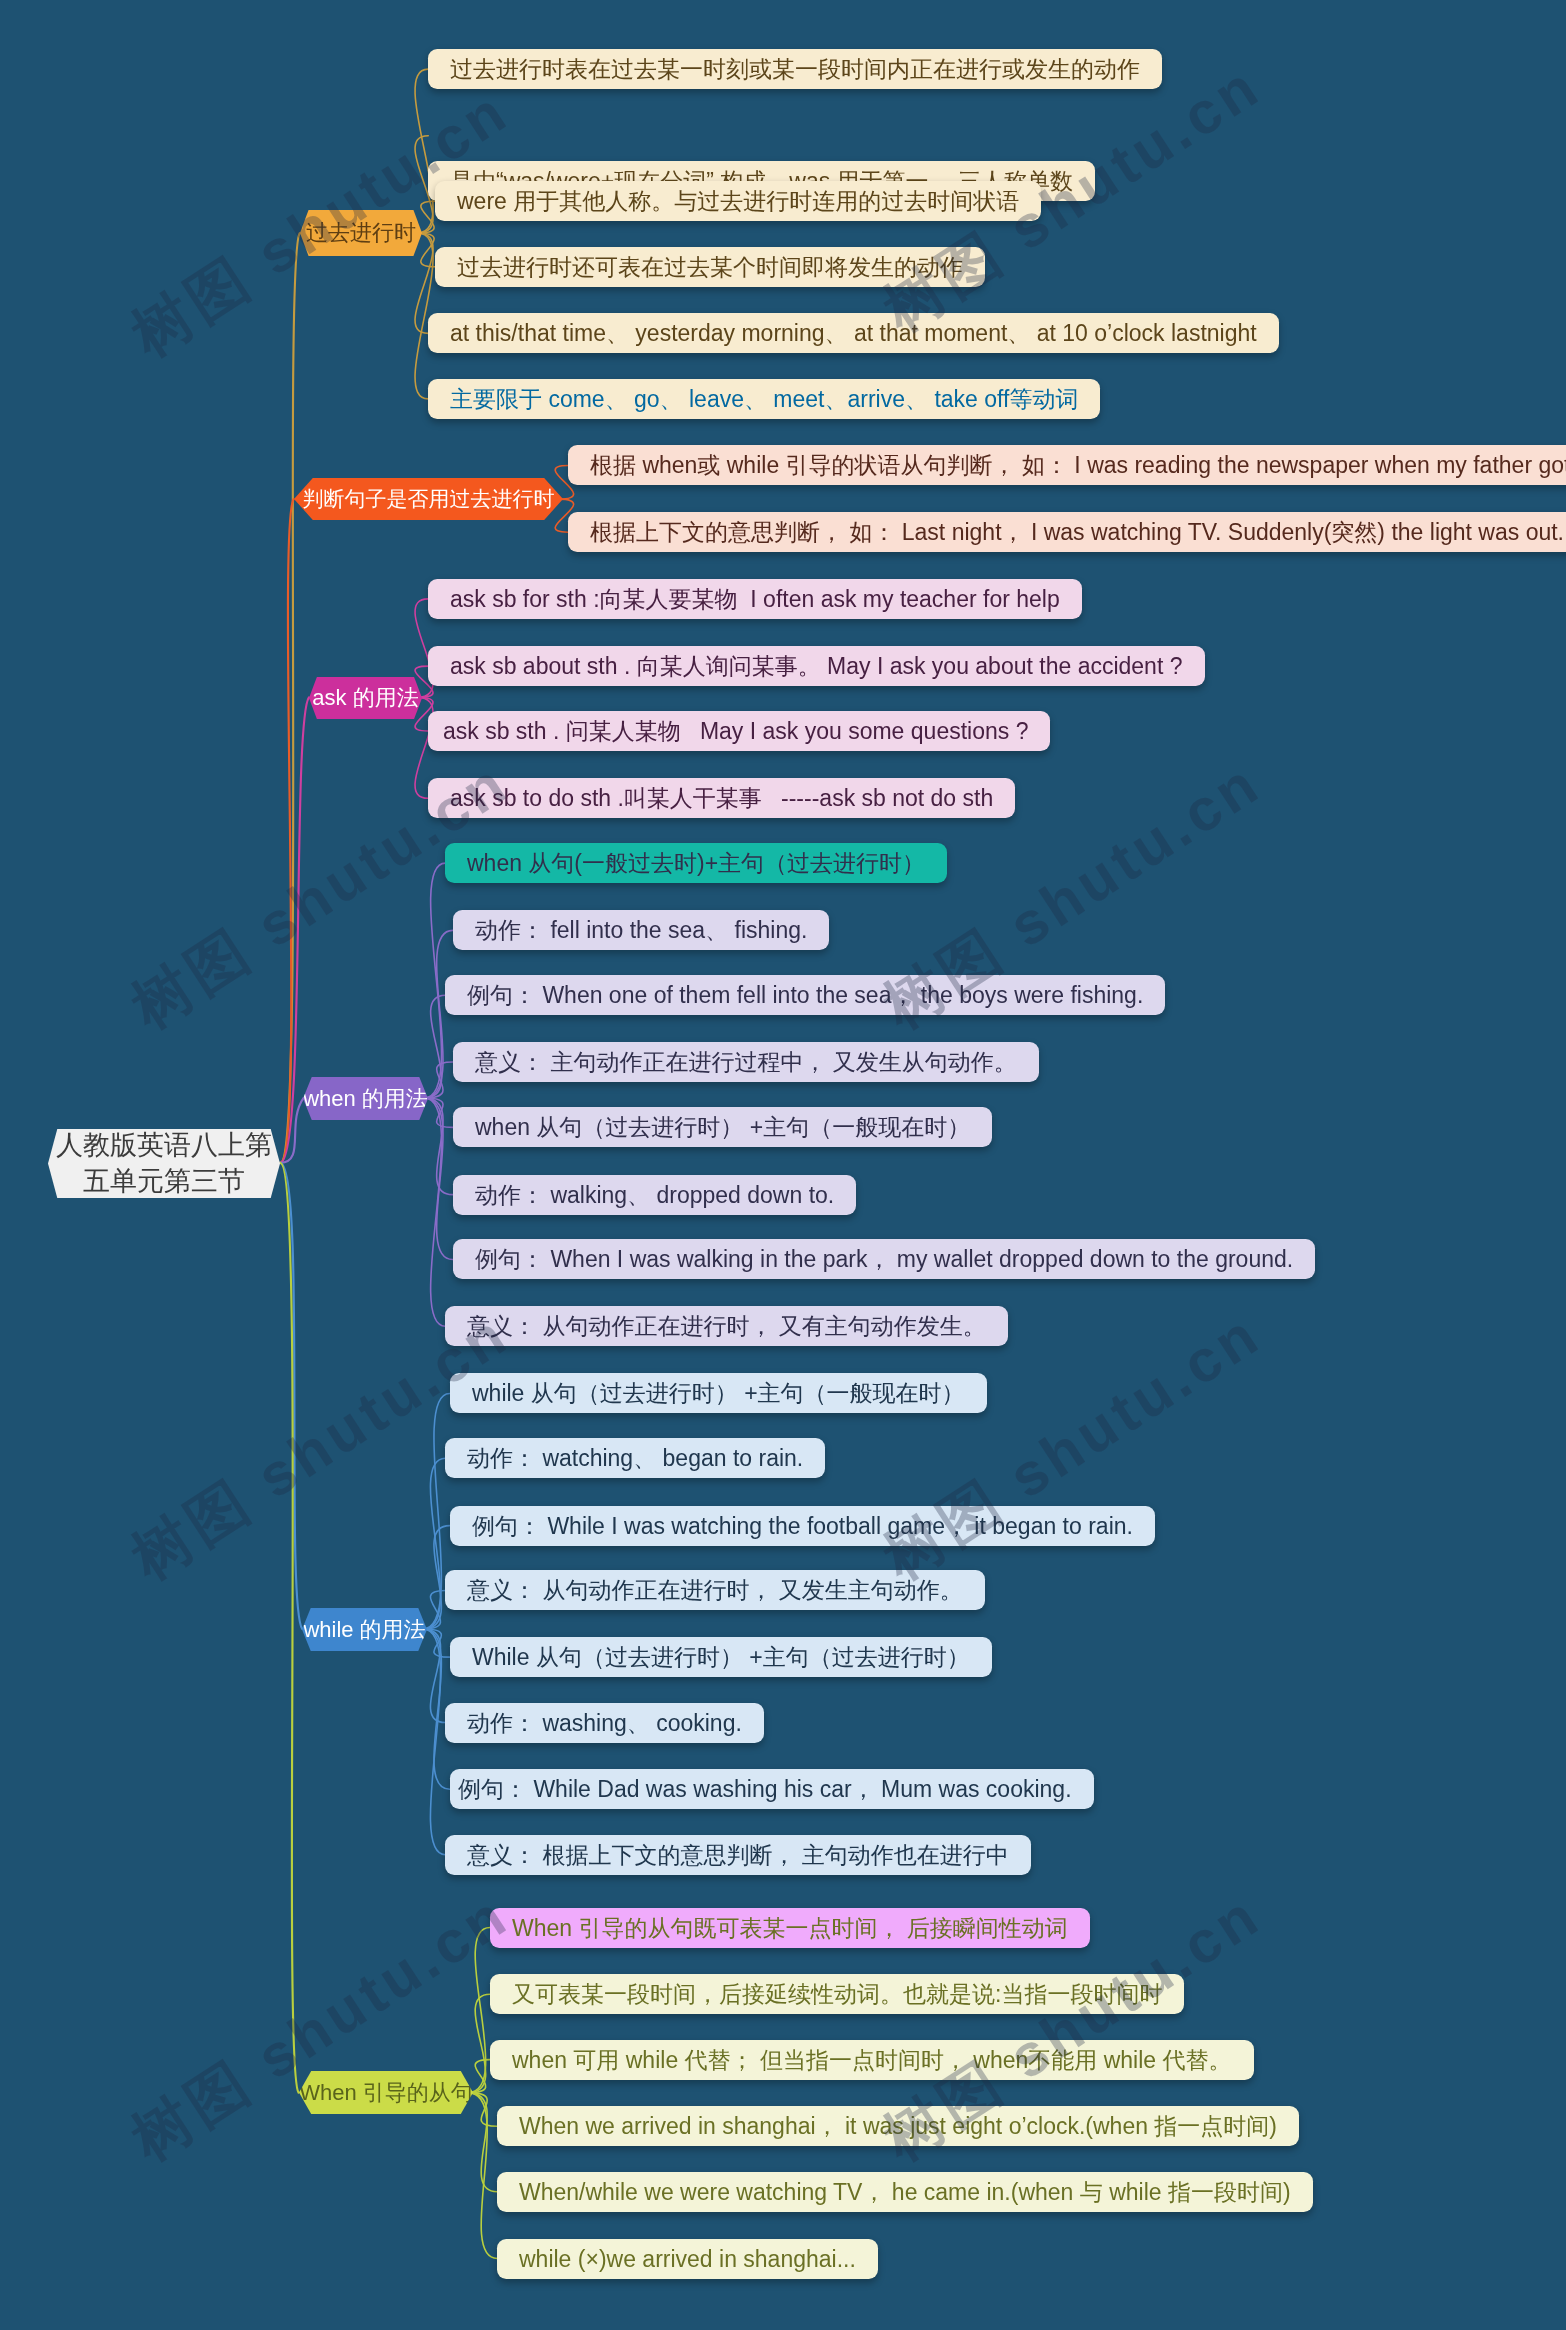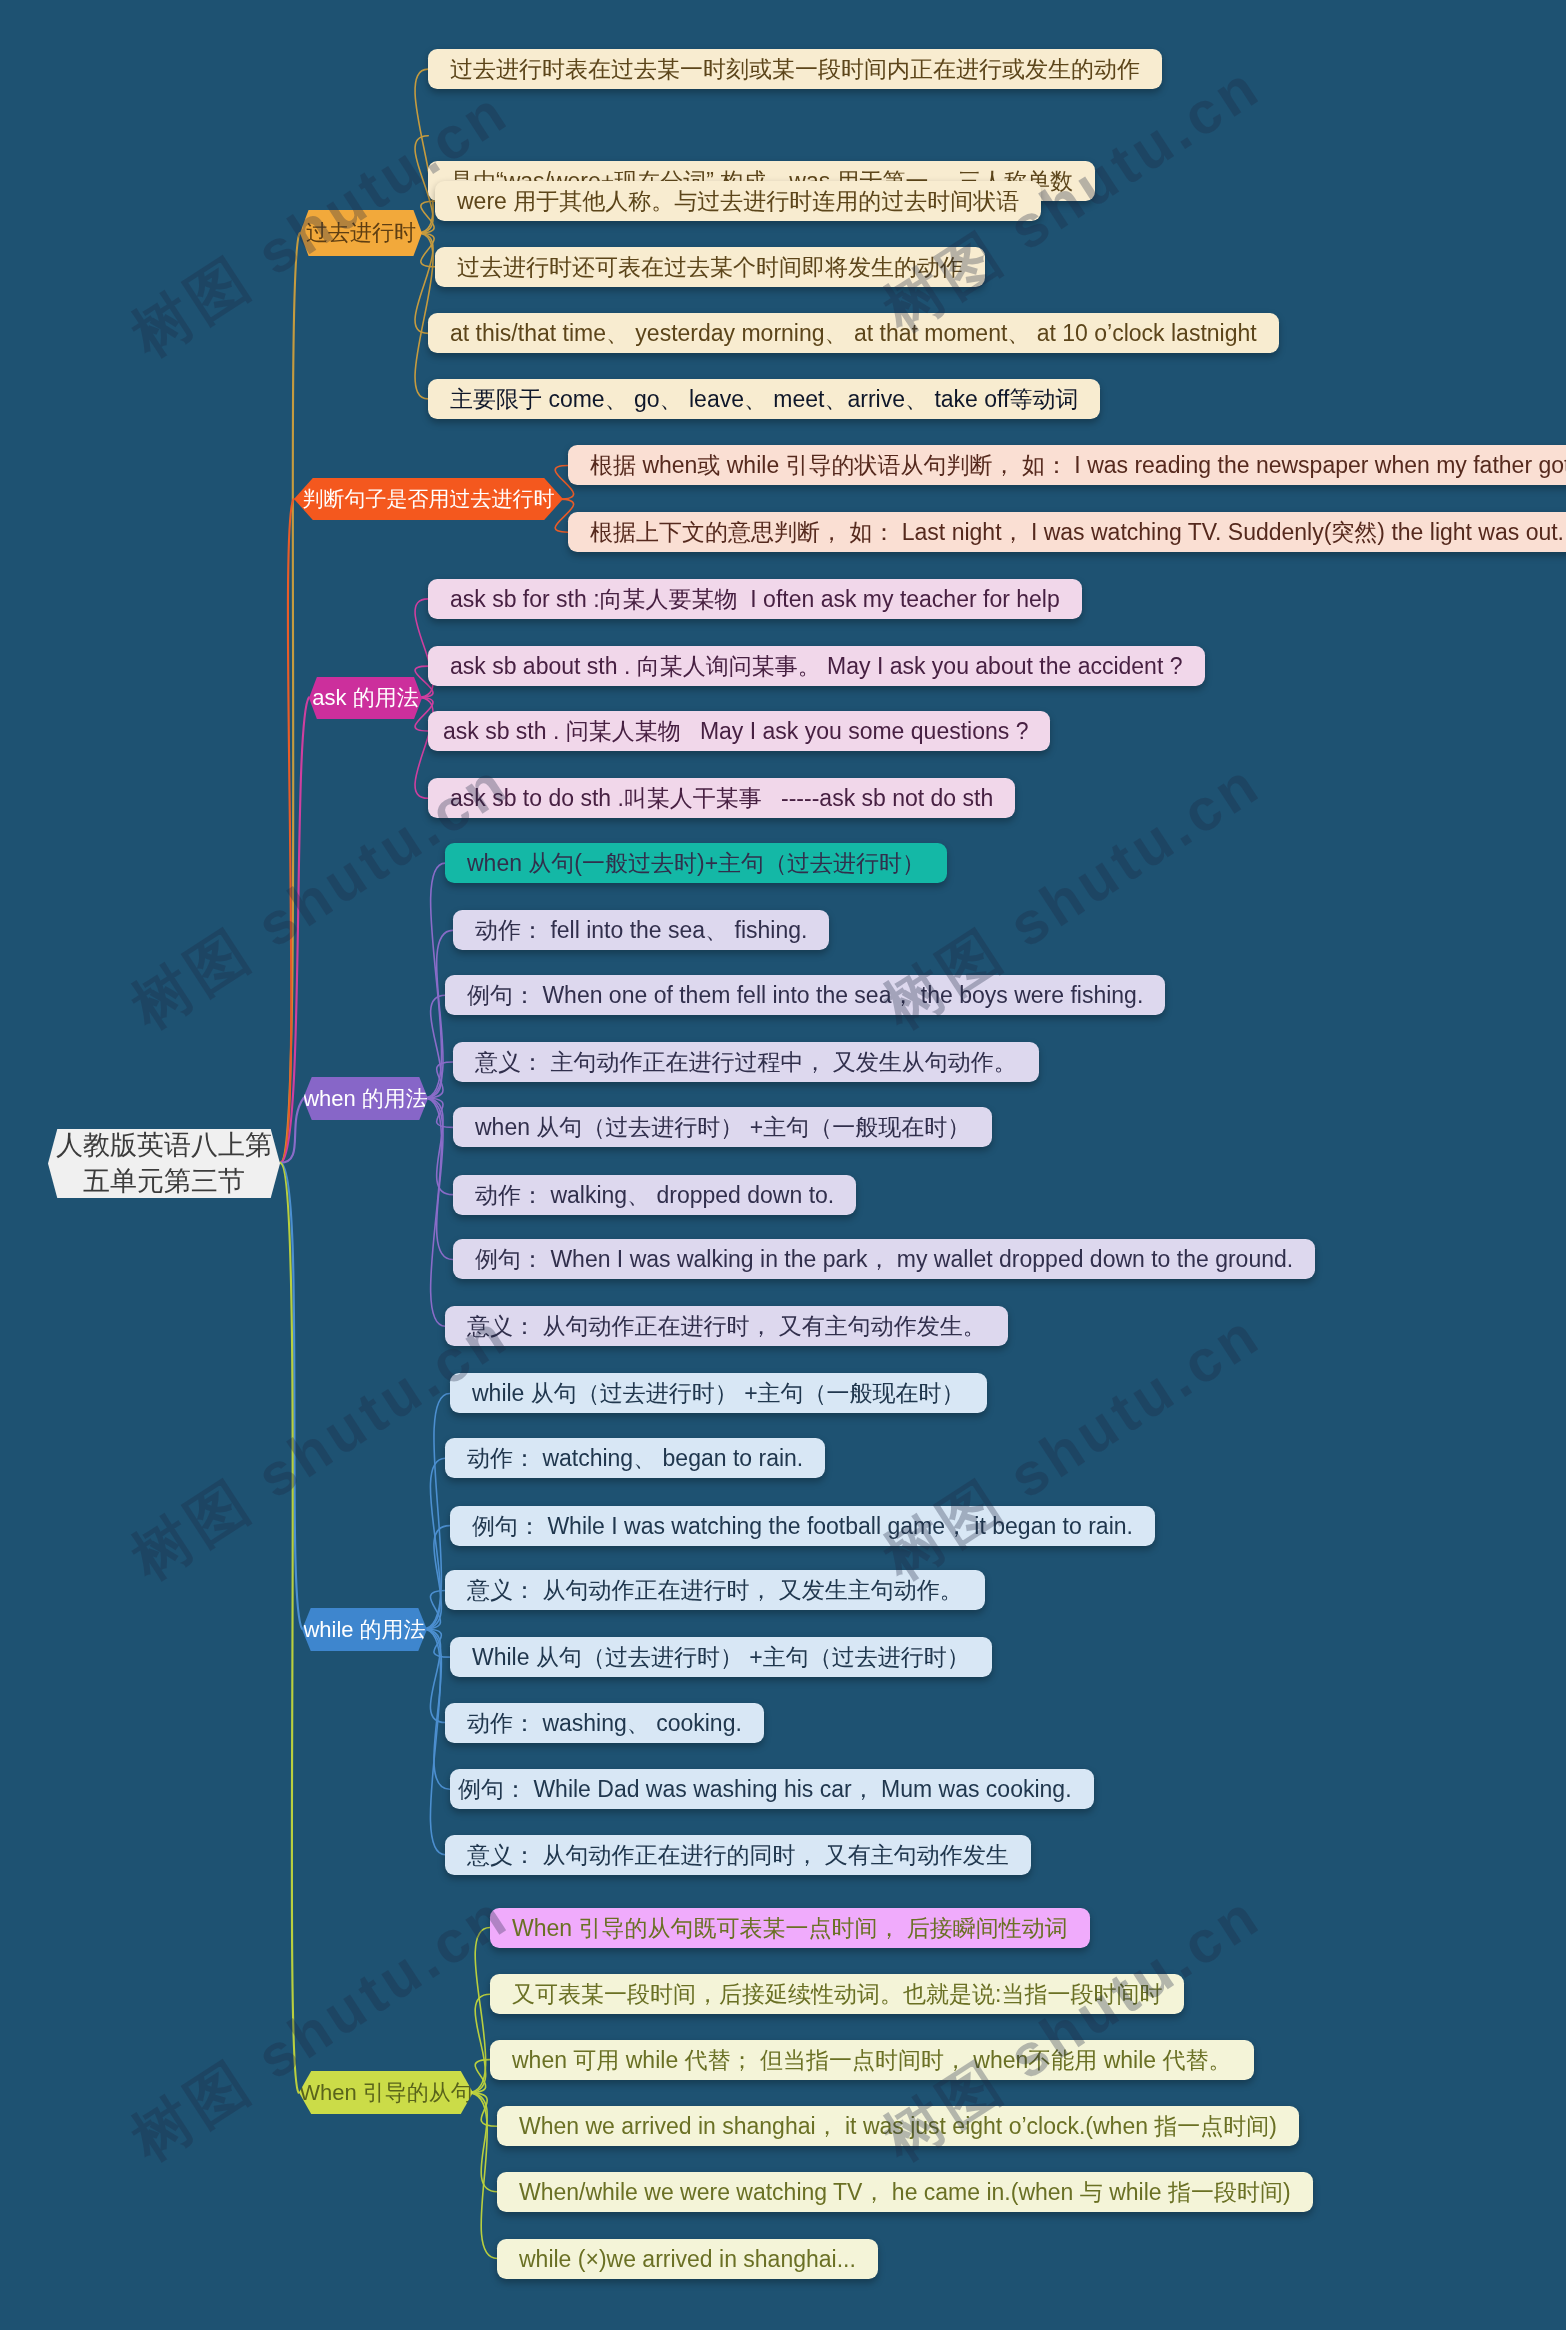--- a/index.html
+++ b/index.html
@@ -92,21 +92,21 @@
       <path d="M 765 3421 C 843 3421, 743 3583, 813 3583" fill="none" stroke="#B9CF3E" stroke-width="2.6" stroke-linecap="round"></path>
       <path d="M 765 3421 C 843 3421, 743 3692, 813 3692" fill="none" stroke="#B9CF3E" stroke-width="2.6" stroke-linecap="round"></path>
     </svg>
   <div class="root" id="root-node" style="left: 48px; top: 1129px; width: 232px; height: 69px; background: rgb(240, 240, 240); color: rgb(59, 59, 59);">人教版英语八上第五单元第三节</div>
 <div class="blabel" style="left: 300px; top: 210px; width: 122px; height: 46px; background: rgb(242, 169, 59); color: rgb(94, 62, 18);">过去进行时</div>
     <div class="node" style="left: 428px; top: 49px; background: rgb(248, 236, 208); color: rgb(92, 69, 26);">过去进行时表在过去某一时刻或某一段时间内正在进行或发生的动作</div>
     <div class="node" style="left: 428px; top: 116px; background: rgb(248, 236, 208); color: rgb(92, 69, 26); margin-top: 45px;">是由“was/were+现在分词” 构成。was 用于第一、 三人称单数</div>
     <div class="node" style="left: 435px; top: 181px; background: rgb(248, 236, 208); color: rgb(92, 69, 26);">were 用于其他人称。与过去进行时连用的过去时间状语</div>
     <div class="node" style="left: 435px; top: 247px; background: rgb(248, 236, 208); color: rgb(92, 69, 26);">过去进行时还可表在过去某个时间即将发生的动作</div>
     <div class="node" style="left: 428px; top: 313px; background: rgb(248, 236, 208); color: rgb(92, 69, 26);">at this/that time、 yesterday morning、 at that moment、 at 10 o’clock lastnight</div>
-    <div class="node" style="left: 428px; top: 379px; background: rgb(248, 236, 208); color: #0f172a;">主要限于 come、 go、 leave、 meet、arrive、 take off等动词</div>
+    <div class="node" style="left: 428px; top: 379px; background: rgb(248, 236, 208); color: #0369a1;">主要限于 come、 go、 leave、 meet、arrive、 take off等动词</div>
     <div class="blabel" style="left: 294px; top: 478px; width: 269px; height: 42px; background: rgb(244, 88, 30); color: rgb(255, 255, 255); font-size: 21px;">判断句子是否用过去进行时</div>
     <div class="node" style="left: 568px; top: 445px; background: rgb(250, 223, 211); color: rgb(85, 41, 29);">根据 when或 while 引导的状语从句判断， 如： I was reading the newspaper when my father got home。</div>
     <div class="node" style="left: 568px; top: 512px; background: rgb(250, 223, 211); color: rgb(85, 41, 29);">根据上下文的意思判断， 如： Last night， I was watching TV. Suddenly(突然) the light was out.</div>
     <div class="blabel" style="left: 309px; top: 677px; width: 113px; height: 42px; background: rgb(204, 47, 156); color: rgb(255, 255, 255);">ask 的用法</div>
     <div class="node" style="left: 428px; top: 646px; background: rgb(241, 215, 234); color: rgb(71, 32, 66);">ask sb about sth . 向某人询问某事。 May I ask you about the accident ?</div>
     <div class="node" style="left: 428px; top: 579px; background: rgb(241, 215, 234); color: rgb(71, 32, 66);">ask sb for sth :向某人要某物  I often ask my teacher for help</div>
     <div class="node" style="left: 428px; top: 711px; background: rgb(241, 215, 234); color: rgb(71, 32, 66); padding-left: 15px;">ask sb sth . 问某人某物   May I ask you some questions ?</div>
     <div class="node" style="left: 428px; top: 778px; background: rgb(241, 215, 234); color: rgb(71, 32, 66);">ask sb to do sth .叫某人干某事   -----ask sb not do sth</div>
     <div class="blabel" style="left: 303px; top: 1077px; width: 125px; height: 43px; background: rgb(135, 102, 200); color: rgb(255, 255, 255);">when 的用法</div>
     <div class="node" style="left: 445px; top: 843px; background: #14b8a6; color: rgb(49, 47, 76);">when 从句(一般过去时)+主句（过去进行时）</div>
@@ -118,21 +118,21 @@
     <div class="node" style="left: 453px; top: 1239px; background: rgb(221, 216, 238); color: rgb(49, 47, 76);">例句： When I was walking in the park， my wallet dropped down to the ground.</div>
     <div class="node" style="left: 445px; top: 1306px; background: rgb(221, 216, 238); color: rgb(49, 47, 76);">意义： 从句动作正在进行时， 又有主句动作发生。</div>
     <div class="blabel" style="left: 302px; top: 1608px; width: 125px; height: 43px; background: rgb(62, 134, 206); color: rgb(255, 255, 255);">while 的用法</div>
     <div class="node" style="left: 450px; top: 1373px; background: rgb(216, 231, 245); color: rgb(32, 55, 78);">while 从句（过去进行时） +主句（一般现在时）</div>
     <div class="node" style="left: 445px; top: 1438px; background: rgb(216, 231, 245); color: rgb(32, 55, 78);">动作： watching、 began to rain.</div>
     <div class="node" style="left: 450px; top: 1506px; background: rgb(216, 231, 245); color: rgb(32, 55, 78);">例句： While I was watching the football game， it began to rain.</div>
     <div class="node" style="left: 445px; top: 1570px; background: rgb(216, 231, 245); color: rgb(32, 55, 78);">意义： 从句动作正在进行时， 又发生主句动作。</div>
     <div class="node" style="left: 450px; top: 1637px; background: rgb(216, 231, 245); color: rgb(32, 55, 78);">While 从句（过去进行时） +主句（过去进行时）</div>
     <div class="node" style="left: 445px; top: 1703px; background: rgb(216, 231, 245); color: rgb(32, 55, 78);">动作： washing、 cooking.</div>
     <div class="node" style="left: 450px; top: 1769px; background: rgb(216, 231, 245); color: rgb(32, 55, 78); padding-left: 8px;">例句： While Dad was washing his car， Mum was cooking.</div>
-    <div class="node" style="left: 445px; top: 1835px; background: rgb(216, 231, 245); color: rgb(32, 55, 78);">意义： 从句动作正在进行的同时， 又有主句动作发生</div>
+    <div class="node" style="left: 445px; top: 1835px; background: rgb(216, 231, 245); color: rgb(32, 55, 78);">意义： 根据上下文的意思判断， 主句动作也在进行中</div>
     <div class="blabel" style="left: 299px; top: 2071px; width: 174px; height: 43px; background: rgb(203, 220, 72); color: rgb(89, 99, 27);">When 引导的从句</div>
     <div class="node" style="left: 490px; top: 1908px; background: #f0abfc; color: rgb(106, 112, 36);">When 引导的从句既可表某一点时间， 后接瞬间性动词</div>
     <div class="node" style="left: 490px; top: 1974px; background: rgb(244, 244, 216); color: rgb(106, 112, 36);">又可表某一段时间，后接延续性动词。也就是说:当指一段时间时</div>
     <div class="node" style="left: 490px; top: 2040px; background: rgb(244, 244, 216); color: rgb(106, 112, 36);">when 可用 while 代替； 但当指一点时间时， when不能用 while 代替。</div>
     <div class="node" style="left: 497px; top: 2106px; background: rgb(244, 244, 216); color: rgb(106, 112, 36);">When we arrived in shanghai， it was just eight o’clock.(when 指一点时间)</div>
     <div class="node" style="left: 497px; top: 2172px; background: rgb(244, 244, 216); color: rgb(106, 112, 36);">When/while we were watching TV， he came in.(when 与 while 指一段时间)</div>
     <div class="node" style="left: 497px; top: 2239px; background: rgb(244, 244, 216); color: rgb(106, 112, 36);">while (×)we arrived in shanghai...</div>
     <div class="wm" style="left: 104px; top: 184px;">树图 shutu.cn</div>
     <div class="wm" style="left: 856px; top: 159px;">树图 shutu.cn</div>
     <div class="wm" style="left: 104px; top: 856px;">树图 shutu.cn</div>

